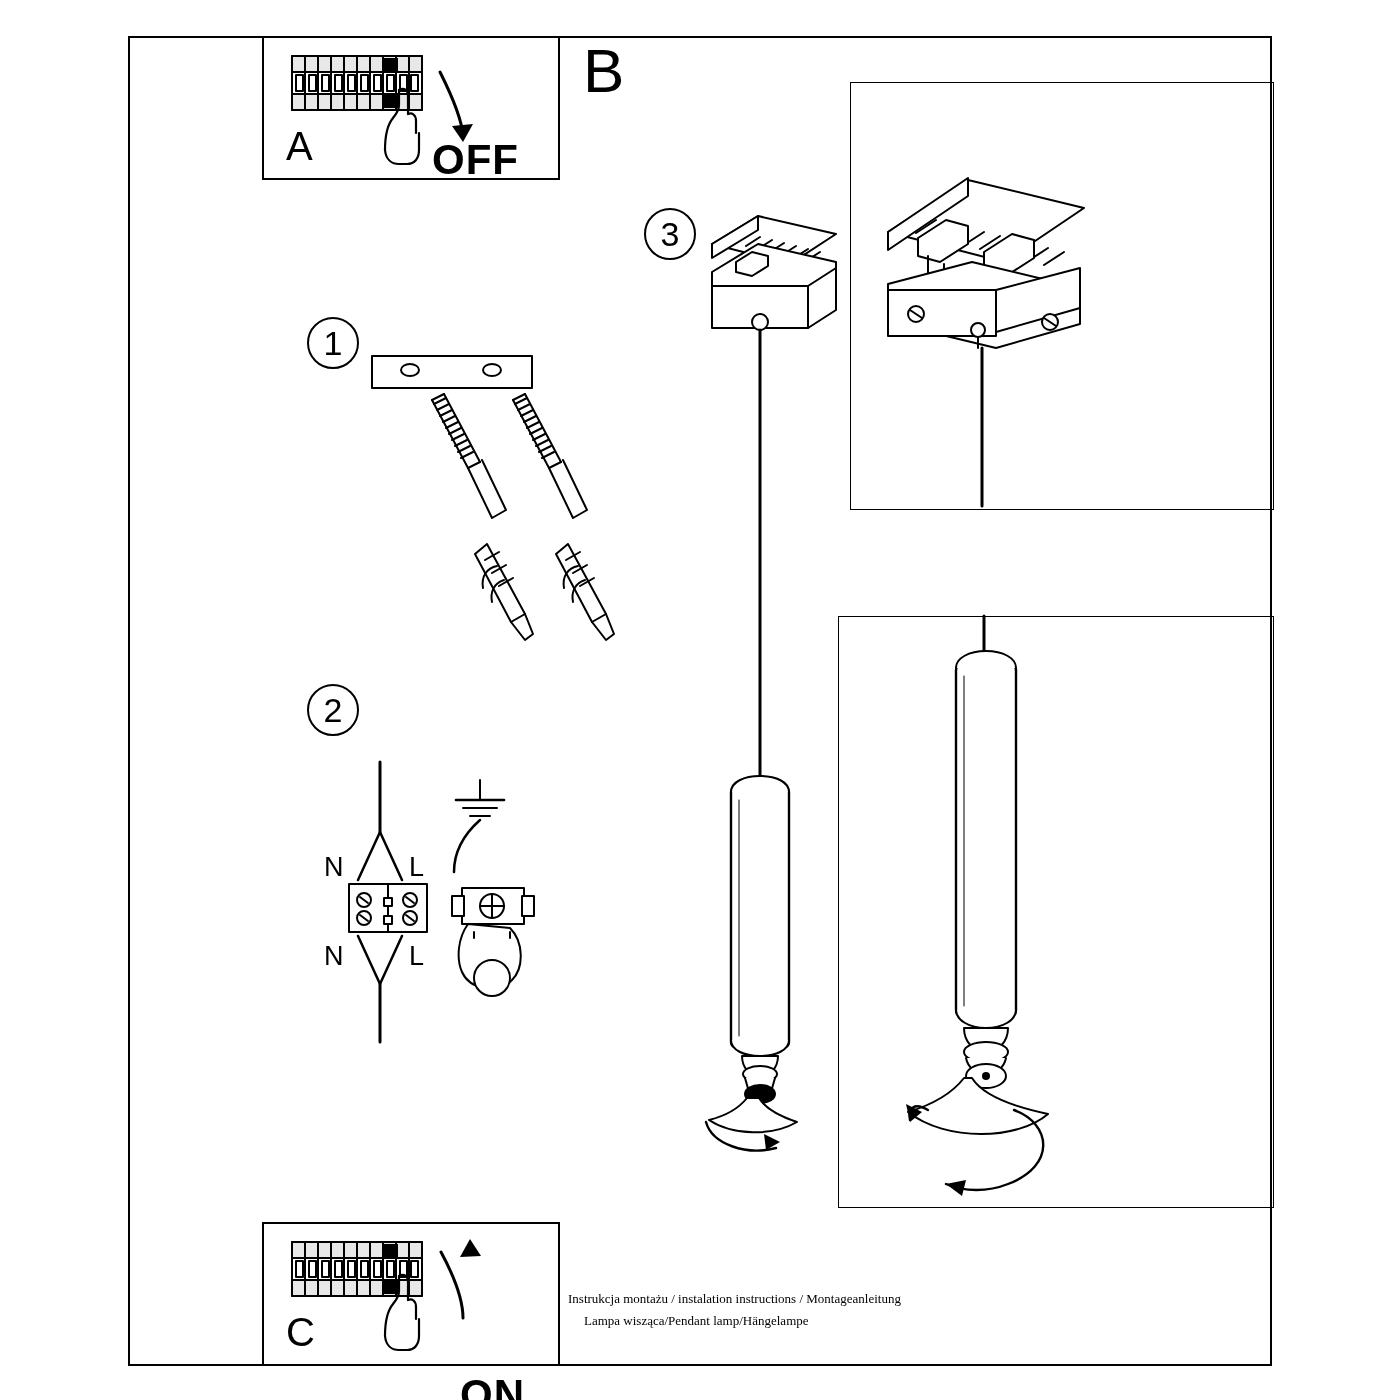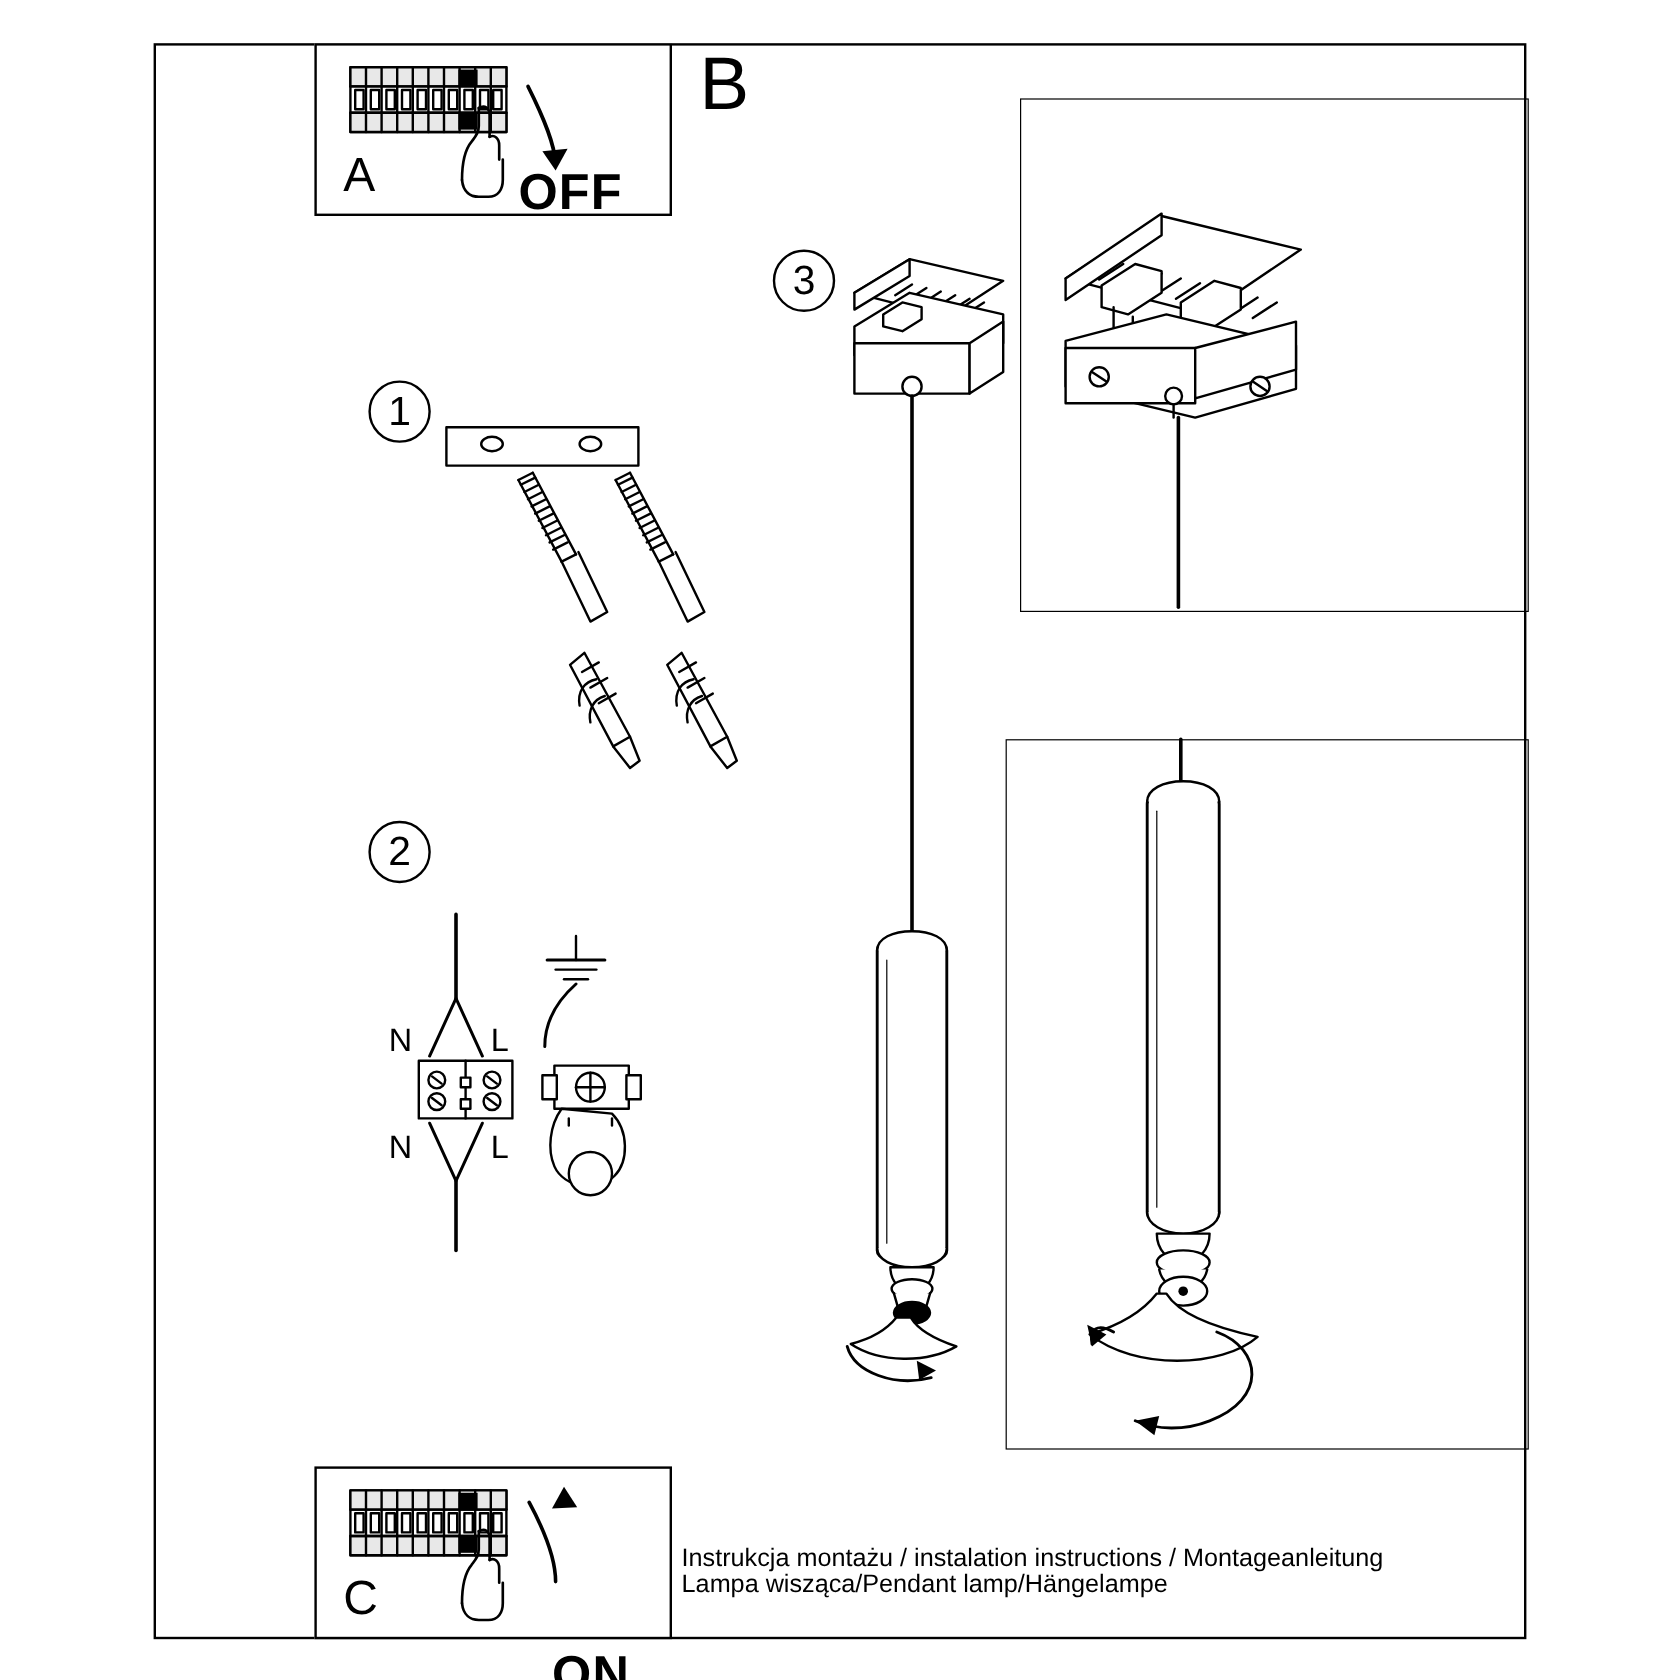--- a/index.html
+++ b/index.html
@@ -84,23 +84,24 @@
     box-sizing: border-box;
     background: #fff;
   }
   .nl {
     position: absolute;
     font-size: 27px;
   }
   .footer {
     position: absolute;
     left: 568px;
-    font-size: 21px;
+    font-size: 13px;
     line-height: 22px;
     white-space: nowrap;
+    font-family: Liberation Serif, serif;
   }
   svg { display: block; }
   .art {
     position: absolute;
     left: 0;
     top: 0;
     width: 1400px;
     height: 1400px;
     pointer-events: none;
   }
@@ -128,21 +129,21 @@
   <div class="circnum" style="left:307px; top:317px;">1</div>
   <div class="circnum" style="left:307px; top:684px;">2</div>
   <div class="circnum" style="left:644px; top:208px;">3</div>
 
   <div class="nl" style="left:324px; top:852px;">N</div>
   <div class="nl" style="left:409px; top:852px;">L</div>
   <div class="nl" style="left:324px; top:941px;">N</div>
   <div class="nl" style="left:409px; top:941px;">L</div>
 
   <div class="footer" style="top:1288px;">Instrukcja montażu / instalation instructions / Montageanleitung</div>
-  <div class="footer" style="top:1310px;">Lampa wisząca/Pendant lamp/Hängelampe</div>
+  <div class="footer" style="top:1310px;margin-left:16px;">Lampa wisząca/Pendant lamp/Hängelampe</div>
 
   <svg class="art" viewBox="0 0 1400 1400" xmlns="http://www.w3.org/2000/svg">
     <g fill="none" stroke="#000" stroke-width="2" stroke-linecap="round" stroke-linejoin="round">
 
       <g>
         <rect x="292" y="56" width="130" height="54" fill="#fff"></rect>
         <rect x="292" y="56" width="130" height="16" fill="#e8e8e8"></rect>
         <rect x="292" y="94" width="130" height="16" fill="#e8e8e8"></rect>
 
         <line x1="305" y1="56" x2="305" y2="110"></line>

